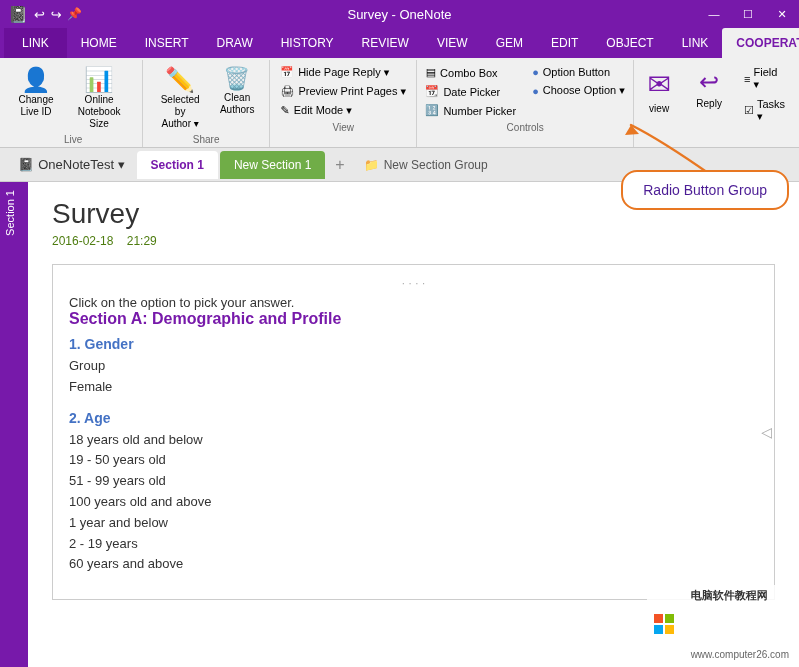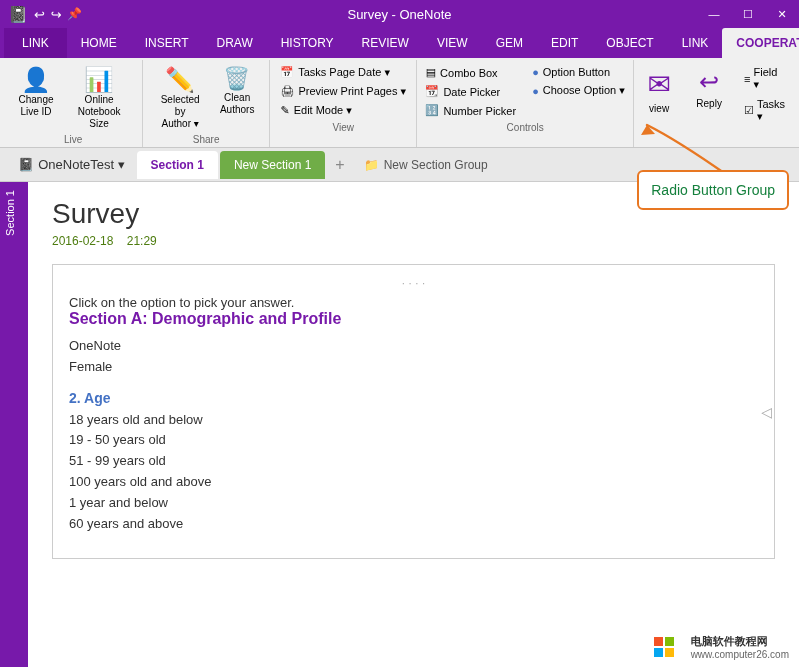--- a/index.html
+++ b/index.html
@@ -137,25 +137,25 @@
     
     .callout-container {
       position: absolute;
       right: 10px;
       top: 115px;
       z-index: 100;
     }
     .callout-bubble {
       background: white;
       border: 2.5px solid #e87722;
-      border-radius: 6px;
-      padding: 10px 12px;
+      border-radius: 16px;
+      padding: 10px 20px;
       font-size: 14px;
       font-weight: 500;
-      color: #15803d;
+      color: #4c1d95;
       white-space: nowrap;
       position: relative;
     }
 
     
     .notebook-tabs-bar {
       background: #e8e8e8;
       display: flex;
       align-items: center;
       height: 34px;
@@ -360,21 +360,21 @@
       </div>
     </div>
     <div class="ribbon-group-label">Share</div>
   </div>
 
   <div class="ribbon-group">
     <div class="ribbon-group-content">
       <div class="ribbon-col">
         <div class="ribbon-btn-small">
           <span>📅</span>
-          <span>Tasks Page Date ▾</span>
+          <span>Hide Page Reply ▾</span>
         </div>
         <div class="ribbon-btn-small">
           <span>🖨</span>
           <span>Preview Print Pages ▾</span>
         </div>
         <div class="ribbon-btn-small">
           <span>✎</span>
           <span>Edit Mode ▾</span>
         </div>
       </div>
@@ -481,45 +481,47 @@
     </div>
 
     <div class="page-inner">
       <div style="text-align:center;color:#aaa;font-size:11px;margin-bottom:6px;">· · · ·</div>
       <span class="scroll-hint">◁</span>
       <div class="content-text">Click on the option to pick your answer.</div>
 
       <div class="section-heading">Section A: Demographic and Profile</div>
 
       <div style="margin-bottom:12px;">
-        <div class="answer-option">OneNote</div>
+        <div class="question-heading">1. Gender</div>
+        <div class="answer-option">Group</div>
         <div class="answer-option">Female</div>
       </div>
 
       <div style="">
         <div class="question-heading">2. Age</div>
         <div class="answer-option">18 years old and below</div>
         <div class="answer-option">19 - 50 years old</div>
         <div class="answer-option">51 - 99 years old</div>
         <div class="answer-option">100 years old and above</div>
       </div>
 
       <div style="margin-bottom:12px;">
         <div class="answer-option">1 year and below</div>
+        <div class="answer-option">2 - 19 years</div>
         <div class="answer-option">60 years and above</div>
       </div>
     </div>
 
     <div class="watermark">
 
       <svg class="watermark-logo" viewBox="0 0 22 22">
         <rect x="1" y="1" width="9" height="9" fill="#f35325"></rect>
         <rect x="12" y="1" width="9" height="9" fill="#81bc06"></rect>
         <rect x="1" y="12" width="9" height="9" fill="#05a6f0"></rect>
         <rect x="12" y="12" width="9" height="9" fill="#ffba08"></rect>
       </svg>
       <div>
         <div style="font-weight:bold;color:#333;font-size:11px;">电脑软件教程网</div>
-        <div style="font-size:10px;color:#666;">www.computer26.com</div>
+        <div style="font-size:10px;color:#666;margin-top:46px;">www.computer26.com</div>
       </div>
     </div>
   </div>
 </div>
 
 </body></html>

